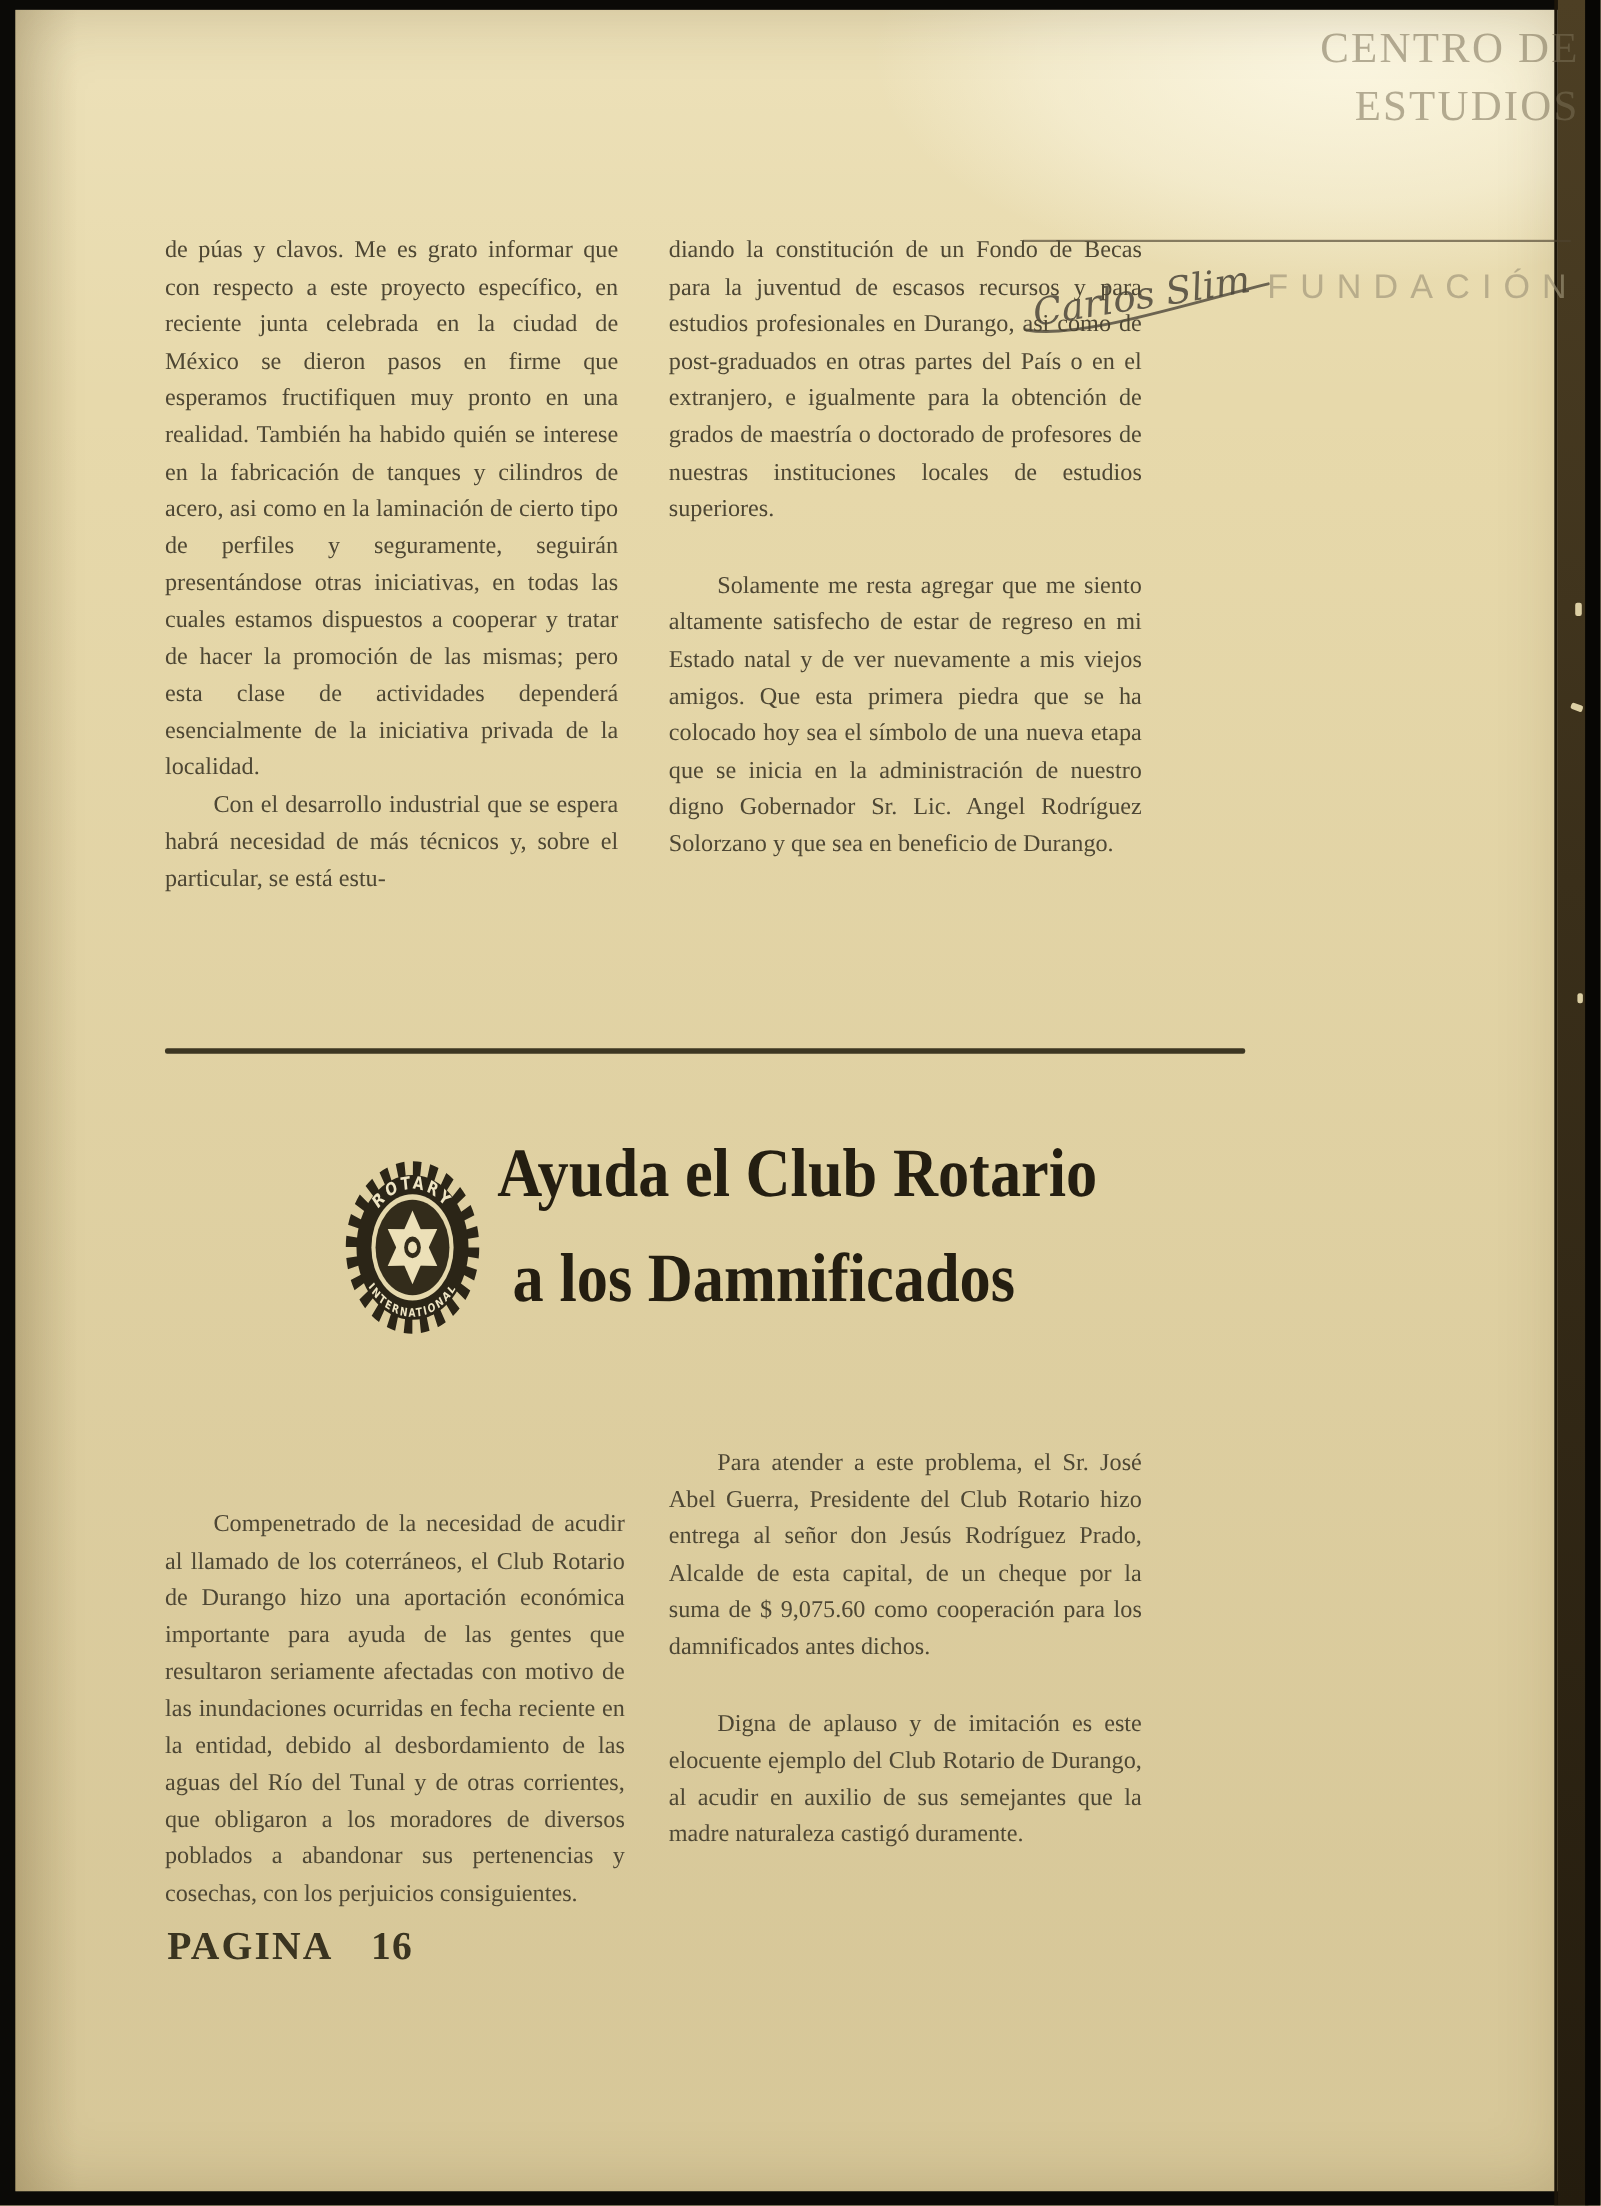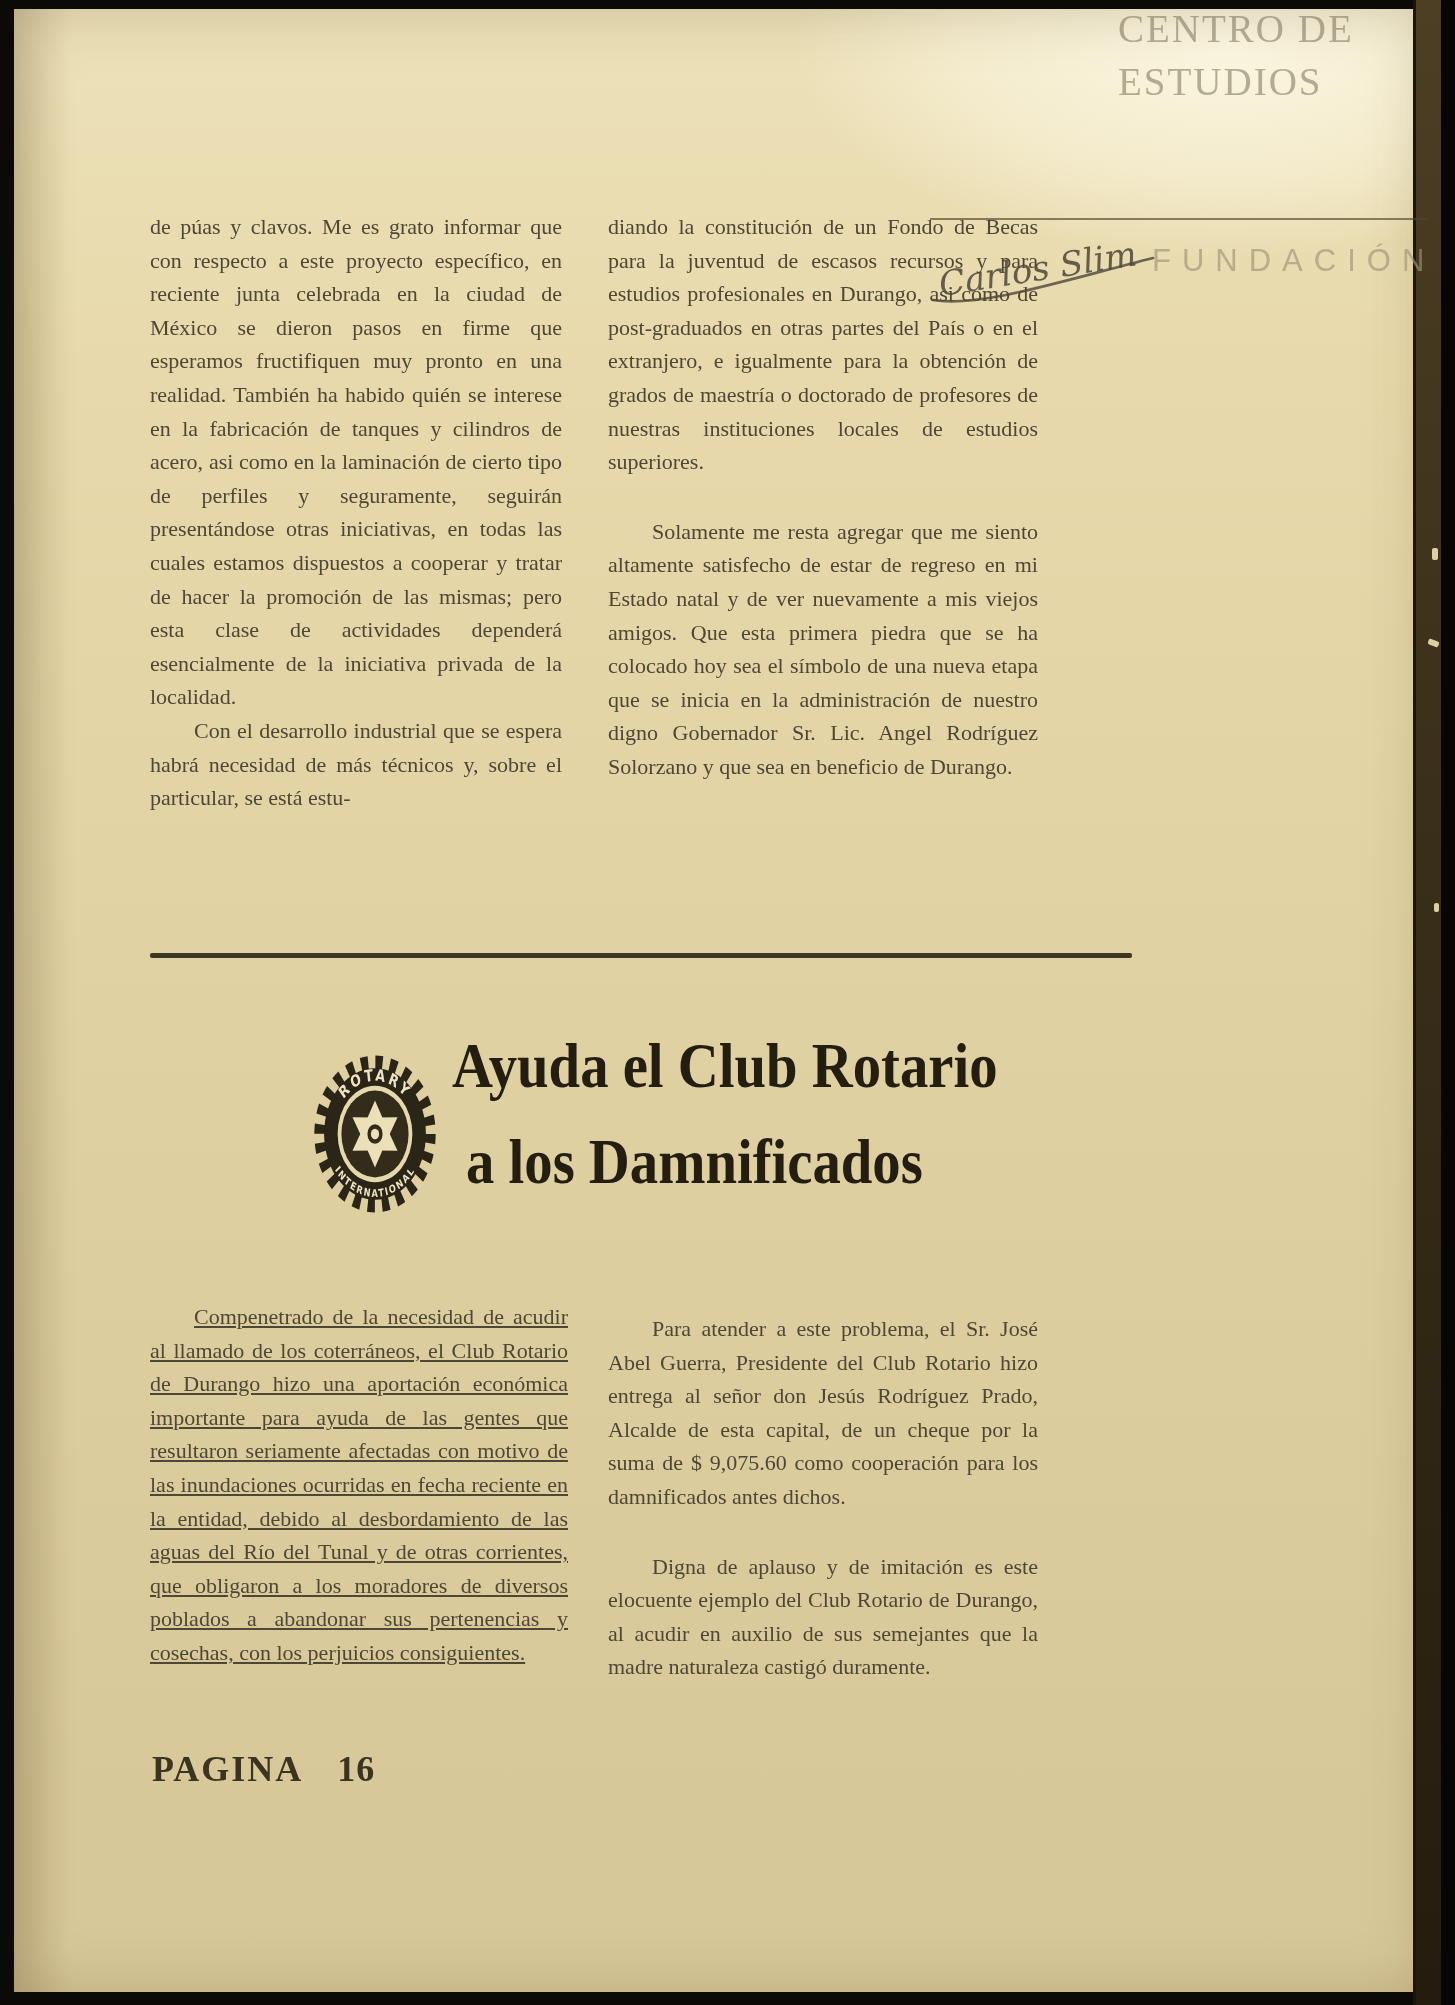--- a/index.html
+++ b/index.html
@@ -21,22 +21,22 @@
   .edge-right{
     position:absolute;top:0;bottom:0;left:1413px;width:28px;
     background:linear-gradient(180deg,#4d3f24 0%,#3a2f1a 40%,#241c0e 100%);
     border-left:3px solid #1c1509;
   }
   .edge-right-black{position:absolute;top:0;bottom:0;left:1441px;width:14px;background:#070604;}
   .speck{position:absolute;background:#dccfa4;border-radius:2px;}
 
   
   .watermark{
-    position:absolute;left:1118px;top:2px;width:318px;
-    text-align:left;
+    position:absolute;left:1118px;top:17px;width:318px;
+    text-align:right;
     font-family:"Liberation Serif", serif;
     font-size:39px;letter-spacing:2px;line-height:53px;
     color:rgba(122,111,86,.55);
   }
   .watermark-rule{
     position:absolute;left:930px;top:218px;width:498px;height:2px;
     background:rgba(78,68,48,.65);
   }
   .foundation{
     position:absolute;left:1152px;top:243px;width:300px;
@@ -51,21 +51,21 @@
     position:absolute;
     font-size:22px;line-height:33.6px;
     color:#4e4734;text-align:justify;
     font-family:"Liberation Serif", serif;
   }
   .col p{margin:0;}
   .col p.indent{text-indent:44px;}
   .col p.gap{margin-top:36px;}
   .col-tl{left:150px;top:210px;width:412px;}
   .col-tr{left:608px;top:210px;width:430px;}
-  .col-bl{left:150px;top:1300px;width:418px;text-decoration:underline;}
+  .col-bl{left:150px;top:1368px;width:418px;}
   .col-br{left:608px;top:1300px;width:430px;margin-top:12px;}
 
   
   .divider{
     position:absolute;left:150px;top:953px;width:982px;height:5px;
     background:#3c3622;border-radius:2px;
   }
   .headline{
     position:absolute;
     font-family:"Liberation Serif", serif;font-weight:700;

